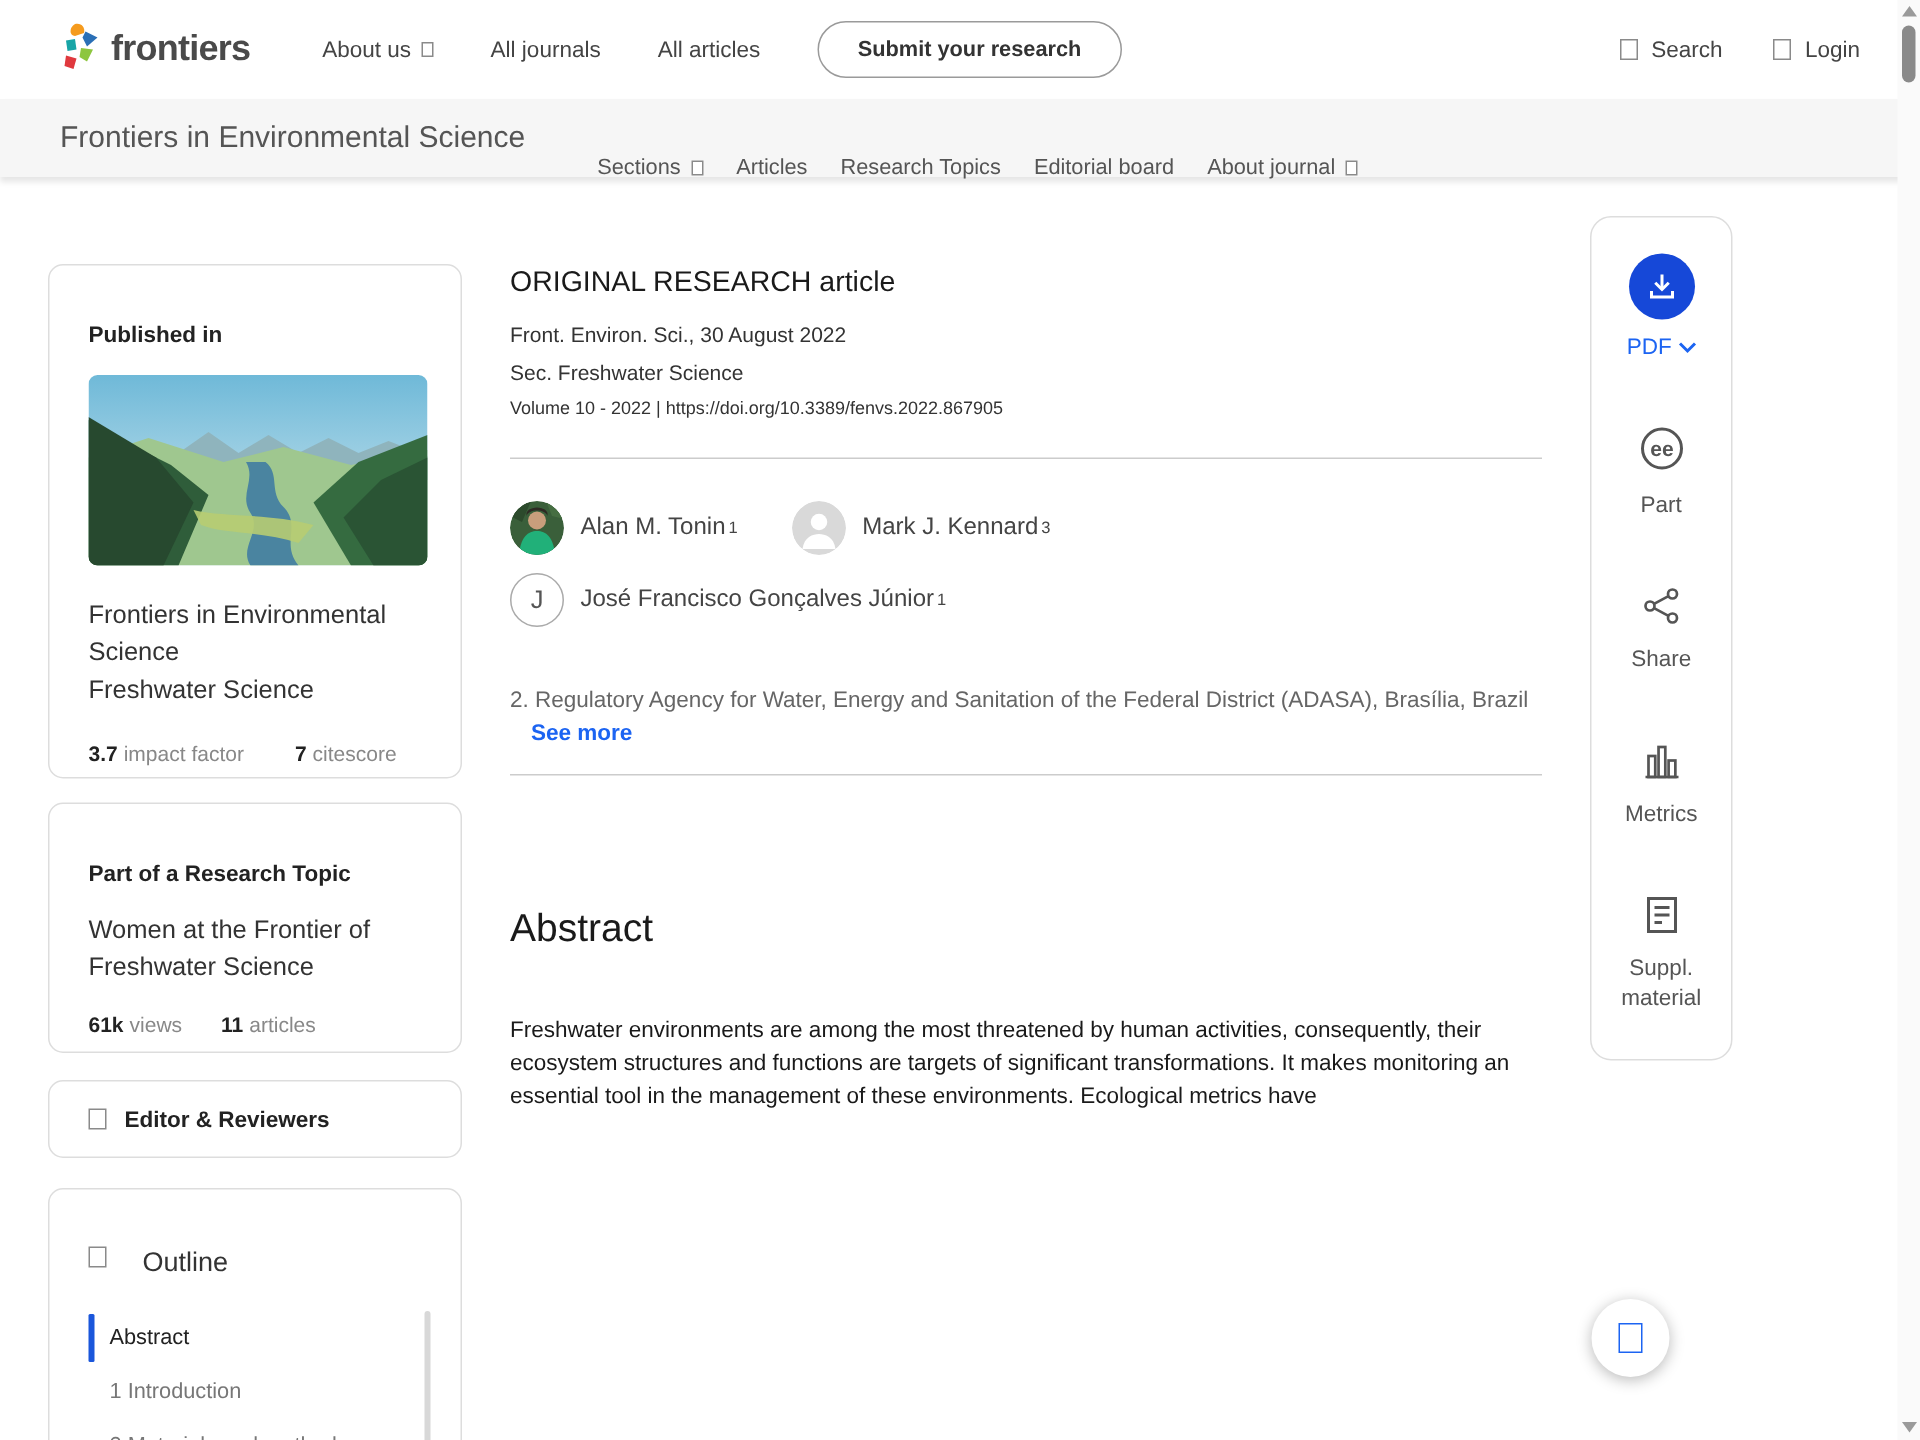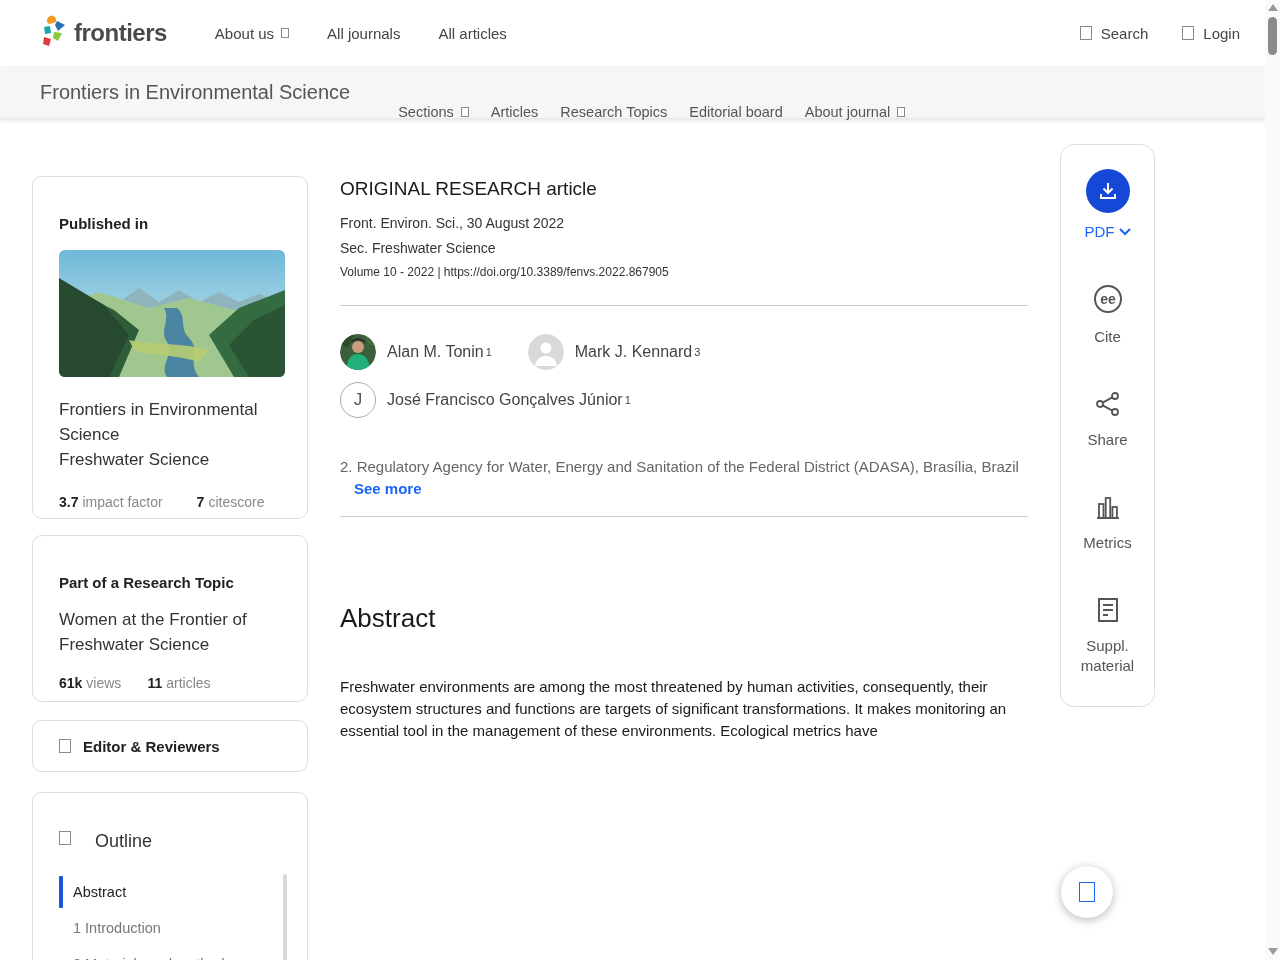--- a/index.html
+++ b/index.html
@@ -125,20 +125,21 @@
   <span class="topnav-link">
     <span>About us</span>
     <span class="tofu tofu-sm"></span>
   </span>
   <span class="topnav-link">
     <span>All journals</span>
   </span>
   <span class="topnav-link">
     <span>All articles</span>
   </span>
+  <button class="submit-btn">Submit your research</button>
   <div class="topnav-right">
     <span class="topnav-util">
       <span class="tofu tofu-md"></span>
       <span>Search</span>
     </span>
     <span class="topnav-util">
       <span class="tofu tofu-md"></span>
       <span>Login</span>
     </span>
   </div>
@@ -294,21 +295,21 @@
     <svg width="12" height="8" viewBox="0 0 12 8">
       <path d="M1 1 L6 6 L11 1" stroke="#1c64f2" stroke-width="2" fill="none"></path>
     </svg>
   </span>
 
   <span class="rail-item">
     <svg width="30" height="30" viewBox="0 0 30 30">
       <circle cx="15" cy="15" r="13" stroke="#555" stroke-width="2" fill="none"></circle>
       <text x="15" y="20" font-size="14" font-weight="bold" fill="#555" text-anchor="middle" font-family="Liberation Sans, sans-serif">ee</text>
     </svg>
-    <span class="rail-label">Cite</span>
+    <span class="rail-label">Part</span>
   </span>
 
   <span class="rail-item">
     <svg width="26" height="26" viewBox="0 0 26 26">
       <circle cx="20" cy="5" r="3" stroke="#555" stroke-width="1.8" fill="none"></circle>
       <circle cx="5" cy="13" r="3" stroke="#555" stroke-width="1.8" fill="none"></circle>
       <circle cx="20" cy="21" r="3" stroke="#555" stroke-width="1.8" fill="none"></circle>
       <path d="M7.7 11.6 L17.3 6.4 M7.7 14.4 L17.3 19.6" stroke="#555" stroke-width="1.8"></path>
     </svg>
     <span class="rail-label">Share</span>

